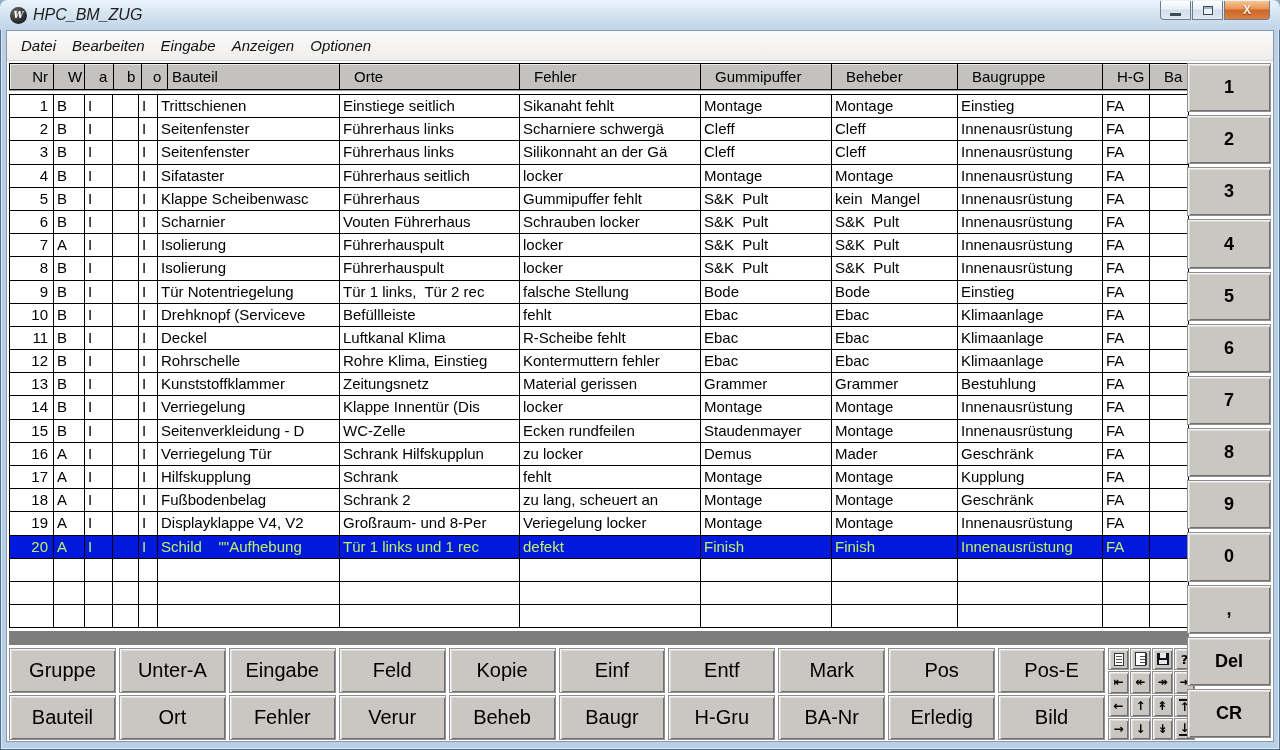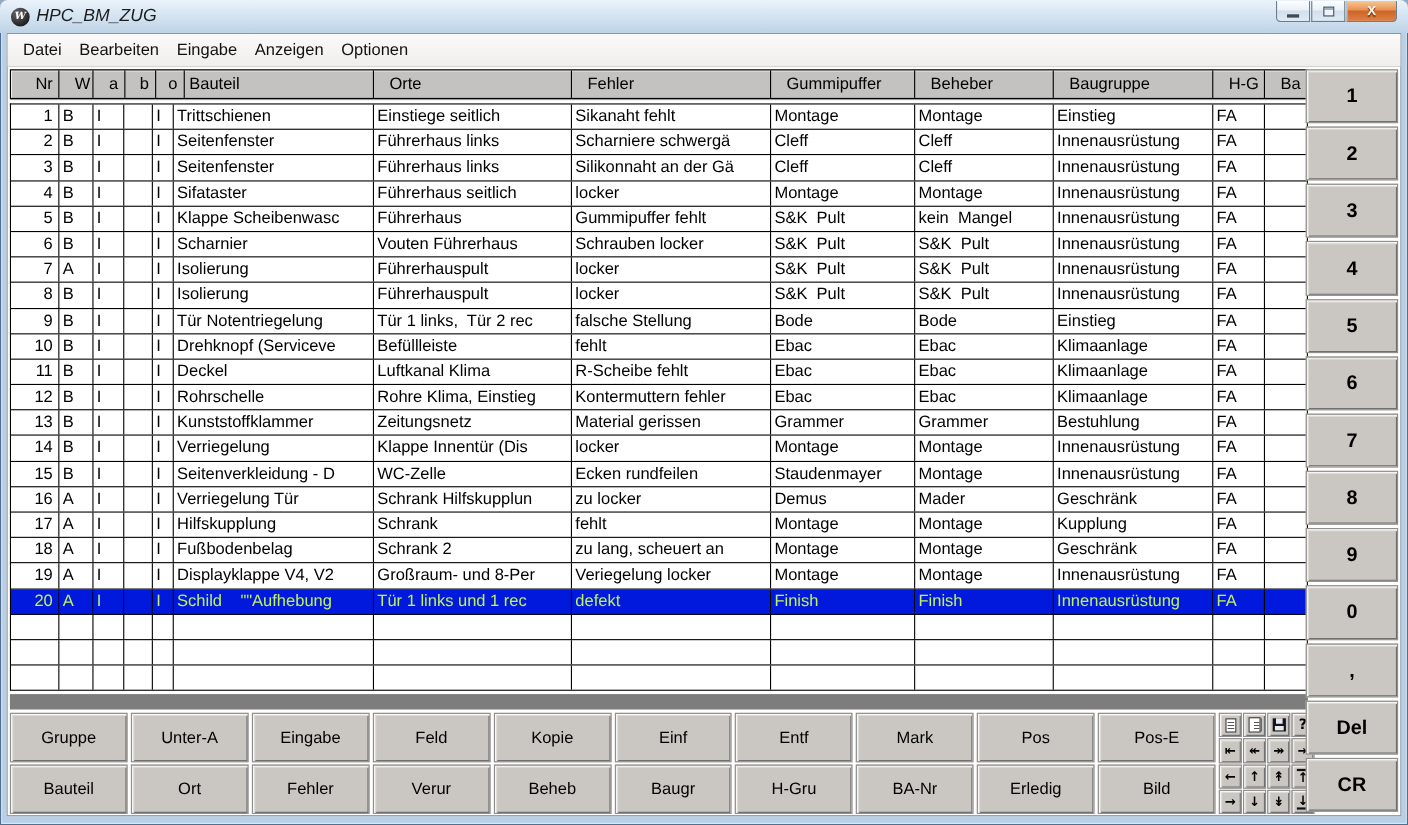--- a/index.html
+++ b/index.html
@@ -27,21 +27,21 @@
             color:#fdf6ee; font-weight:bold; font-size:12px; text-shadow:0 1px 1px #7a3a10; }
   .glyph-min { width:11px; height:3px; background:#3f4a55; margin-top:8px; }
   .glyph-restore { width:10px; height:9px; border:1px solid #3f4a55; background:#eef4fa; box-shadow:inset 0 2px 0 #9fb2c3; }
 
   
   .inner { position:absolute; left:6px; right:6px; top:30px; bottom:8px;
            border:1px solid #8b97a4; background:#fff; }
 
   .menubar { position:absolute; left:0; right:0; top:0; height:30px;
              background:linear-gradient(180deg,#fbfafa,#efeeec); border-bottom:1px solid #d6d4d1;
-             display:flex; align-items:center; padding-left:6px; }
+             display:flex; align-items:center; padding-left:6px;font-style:italic; }
   .menu-item { font-size:15px; color:#111; padding:4px 8px; }
 
   
   .table-header, .trow { display:grid;
       grid-template-columns:44px 31px 28px 26px 19px 182px 180px 181px 131px 126px 145px 47px 1fr; }
   .table-header { position:absolute; left:2px; top:32px; width:1180px; height:27px;
       background:#c3c2c0; border:1px solid #000;
       box-shadow: inset 1px 1px 0 #eceae7, 0 1px 0 #9b9b9b; }
   .hcell { font-size:15px; color:#000; line-height:25px; padding:0 14px; white-space:pre; overflow:hidden;
            border-right:1px solid #000; }
@@ -57,21 +57,21 @@
   .separator { position:absolute; left:2px; top:600px; width:1180px; height:14px; background:#7d7d7d; }
 
   
   .btn { background:#cac7c3; border:1px solid #8f8f8f;
          box-shadow: inset 1px 1px 0 #f6f5f3, inset 2px 2px 0 #dedcd9, inset -1px -1px 0 #6f6f6f;
          display:flex; align-items:center; justify-content:center; color:#000; }
   .actions { position:absolute; left:2px; width:1096px; height:45px; display:grid;
              grid-template-columns:repeat(10,1fr); gap:3px; }
   .actions.row1 { top:617px; }
   .actions.row2 { top:664px; }
-  .actions .btn { font-size:15px; }
+  .actions .btn { font-size:20px; }
 
   .icon-grid { position:absolute; left:1101px; top:617px; width:87px; height:92px;
                display:grid; grid-template-columns:repeat(4,1fr); grid-auto-rows:1fr; gap:1px; }
   .mini-btn { font-size:11px; font-weight:bold; }
   .glyph { font-family:"DejaVu Sans", sans-serif; font-size:12px; font-weight:bold; line-height:1; }
   .glyph.q { font-size:13px; }
   .bar-top { border-top:2px solid #111; }
   .bar-bottom { border-bottom:2px solid #111; }
   .ic-doc { width:10px; height:13px; background:#fff; border:1px solid #333; position:relative; }
   .ic-doc::after { content:''; position:absolute; left:1px; right:1px; top:2px; height:9px;

